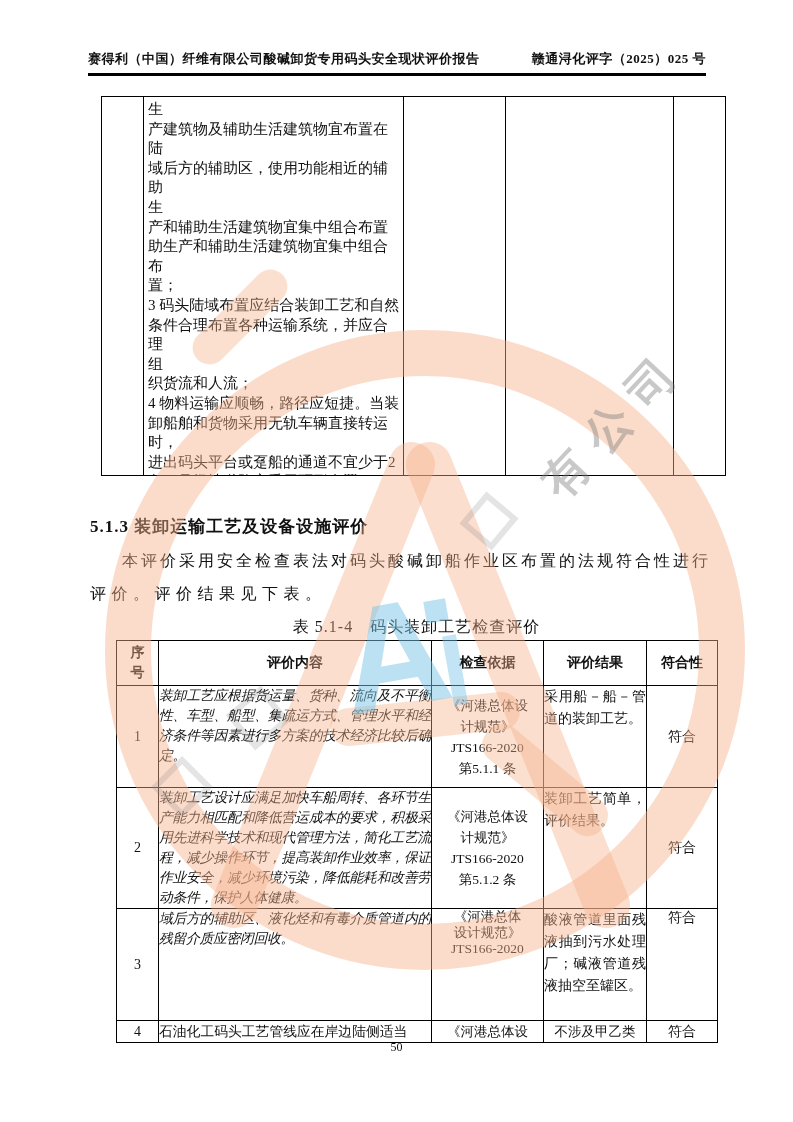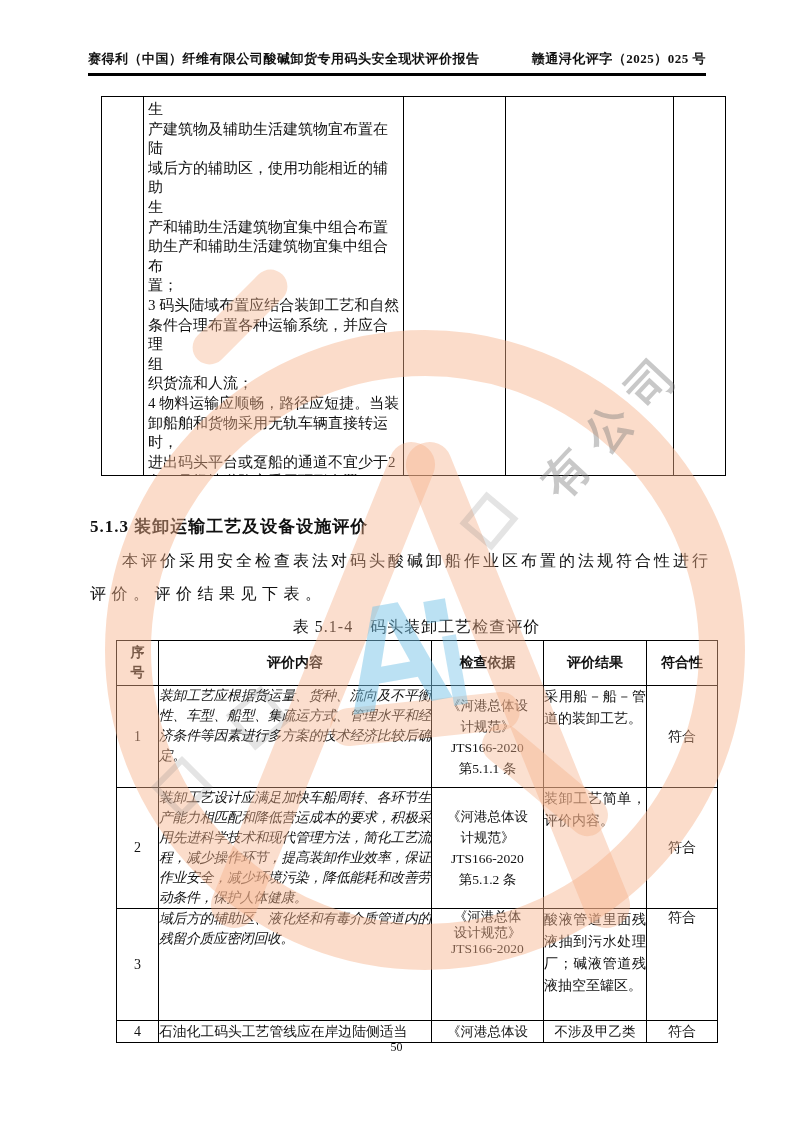--- a/index.html
+++ b/index.html
@@ -140,21 +140,21 @@
       <td class="result">采用船－船－管道的装卸工艺。</td>
       <td class="ok">符合</td>
     </tr>
     <tr class="r2">
       <td class="num">2</td>
       <td class="content">装卸工艺设计应满足加快车船周转、各环节生产能力相匹配和降低营运成本的要求，积极采用先进科学技术和现代管理方法，简化工艺流程，减少操作环节，提高装卸作业效率，保证作业安全，减少环境污染，降低能耗和改善劳动条件，保护人体健康。</td>
       <td class="basis">《河港总体设
 计规范》
 JTS166-2020
 第5.1.2 条</td>
-      <td class="result">装卸工艺简单，评价内容。</td>
+      <td class="result">装卸工艺简单，评价结果。</td>
       <td class="ok">符合</td>
     </tr>
     <tr class="r3">
       <td class="num">3</td>
       <td class="content">域后方的辅助区、液化烃和有毒介质管道内的残留介质应密闭回收。</td>
       <td class="basisTop">《河港总体
 设计规范》
 JTS166-2020</td>
       <td class="result"><span>酸液管道里面残液抽到污水处理厂；碱液管道残液抽空</span><span class="u">至罐区</span><span>。</span></td>
       <td class="okTop">符合</td>

